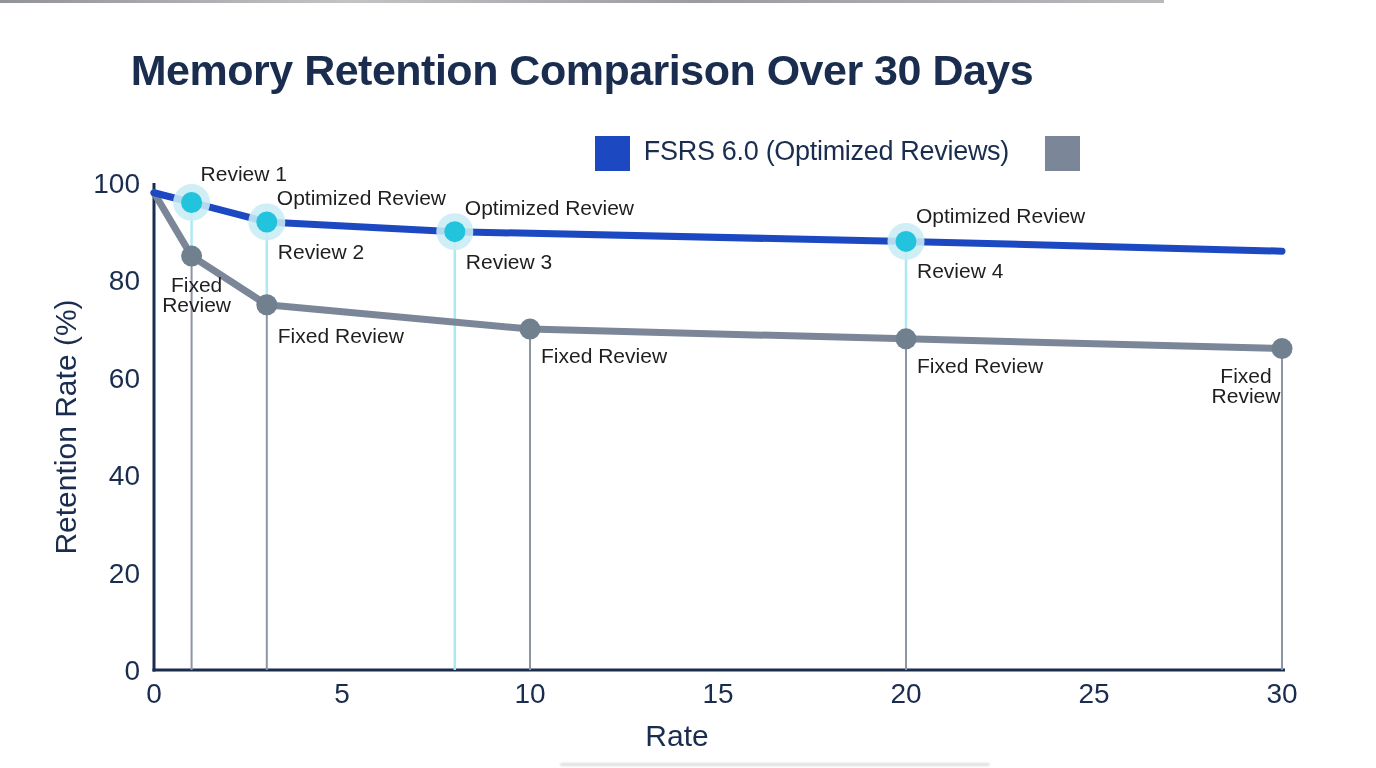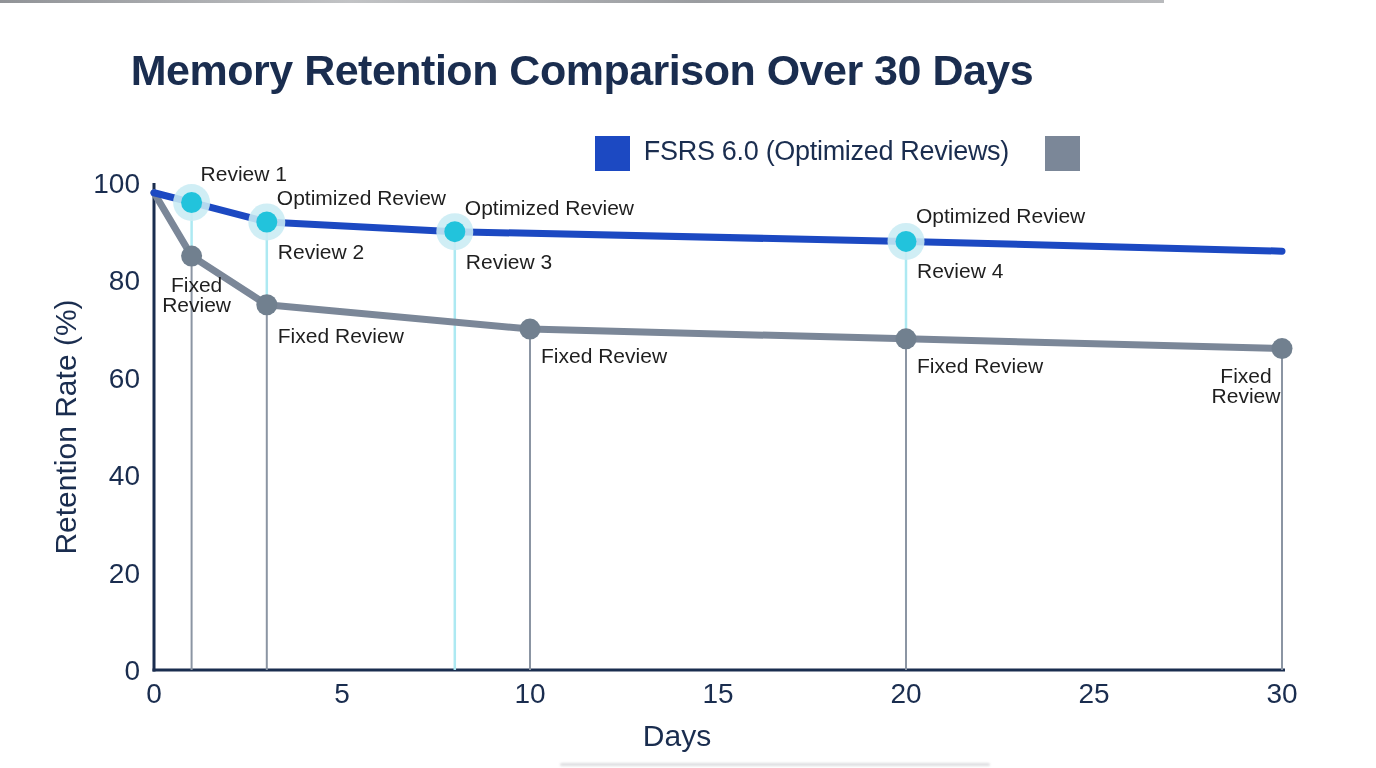--- a/index.html
+++ b/index.html
@@ -98,16 +98,16 @@
       <text x="465.8" y="268.7" text-anchor="start" class="annot">Review 3</text>
       <text x="916" y="223.44" text-anchor="start" class="annot">Optimized Review</text>
       <text x="917" y="278.44" text-anchor="start" class="annot">Review 4</text>
       <text x="196.6" y="292.05" text-anchor="middle" class="annot"><tspan x="196.6" y="292.05">Fixed</tspan><tspan x="196.6" y="312.05">Review</tspan></text>
       <text x="277.8" y="342.75" text-anchor="start" class="annot">Fixed Review</text>
       <text x="541" y="363.1" text-anchor="start" class="annot">Fixed Review</text>
       <text x="917" y="372.84" text-anchor="start" class="annot">Fixed Review</text>
       <text x="1246" y="382.58" text-anchor="middle" class="annot"><tspan x="1246" y="382.58">Fixed</tspan><tspan x="1246" y="402.58">Review</tspan></text>
     </svg>
 
-  <div class="x-axis-title">Days</div>
+  <div class="x-axis-title">Rate</div>
 
   <div class="bottom-artifact"></div>
 </div>
 
 </body></html>

